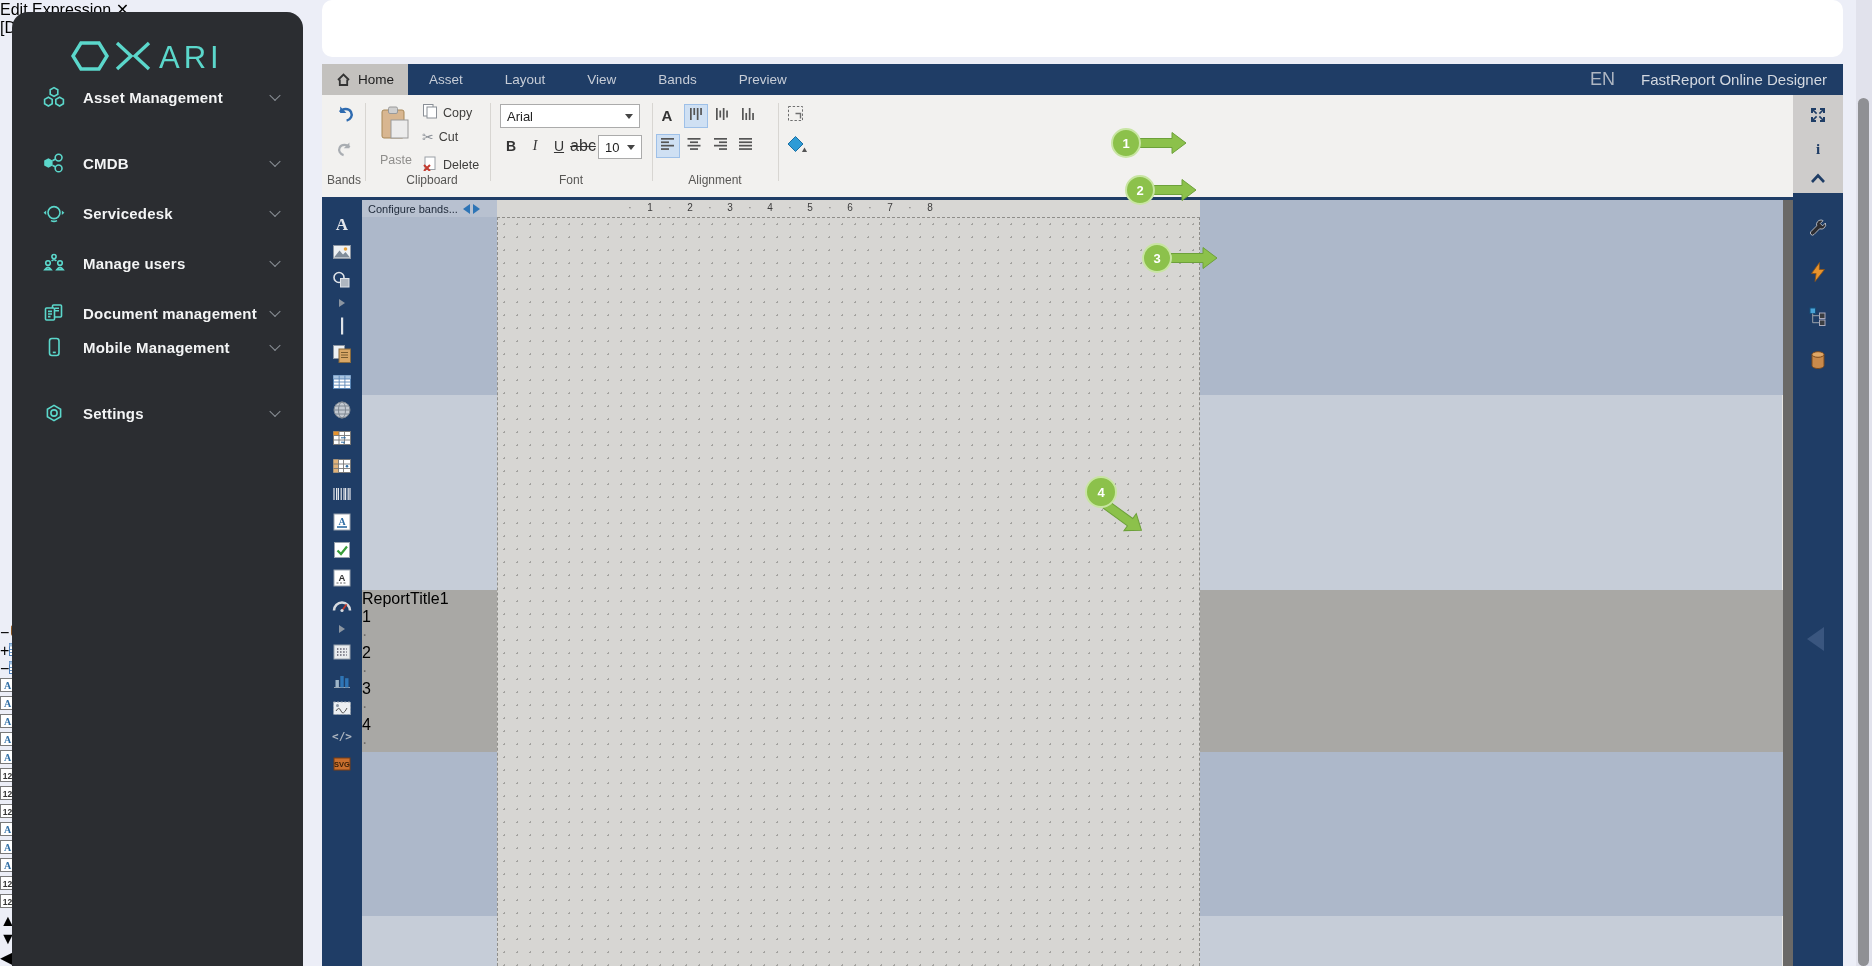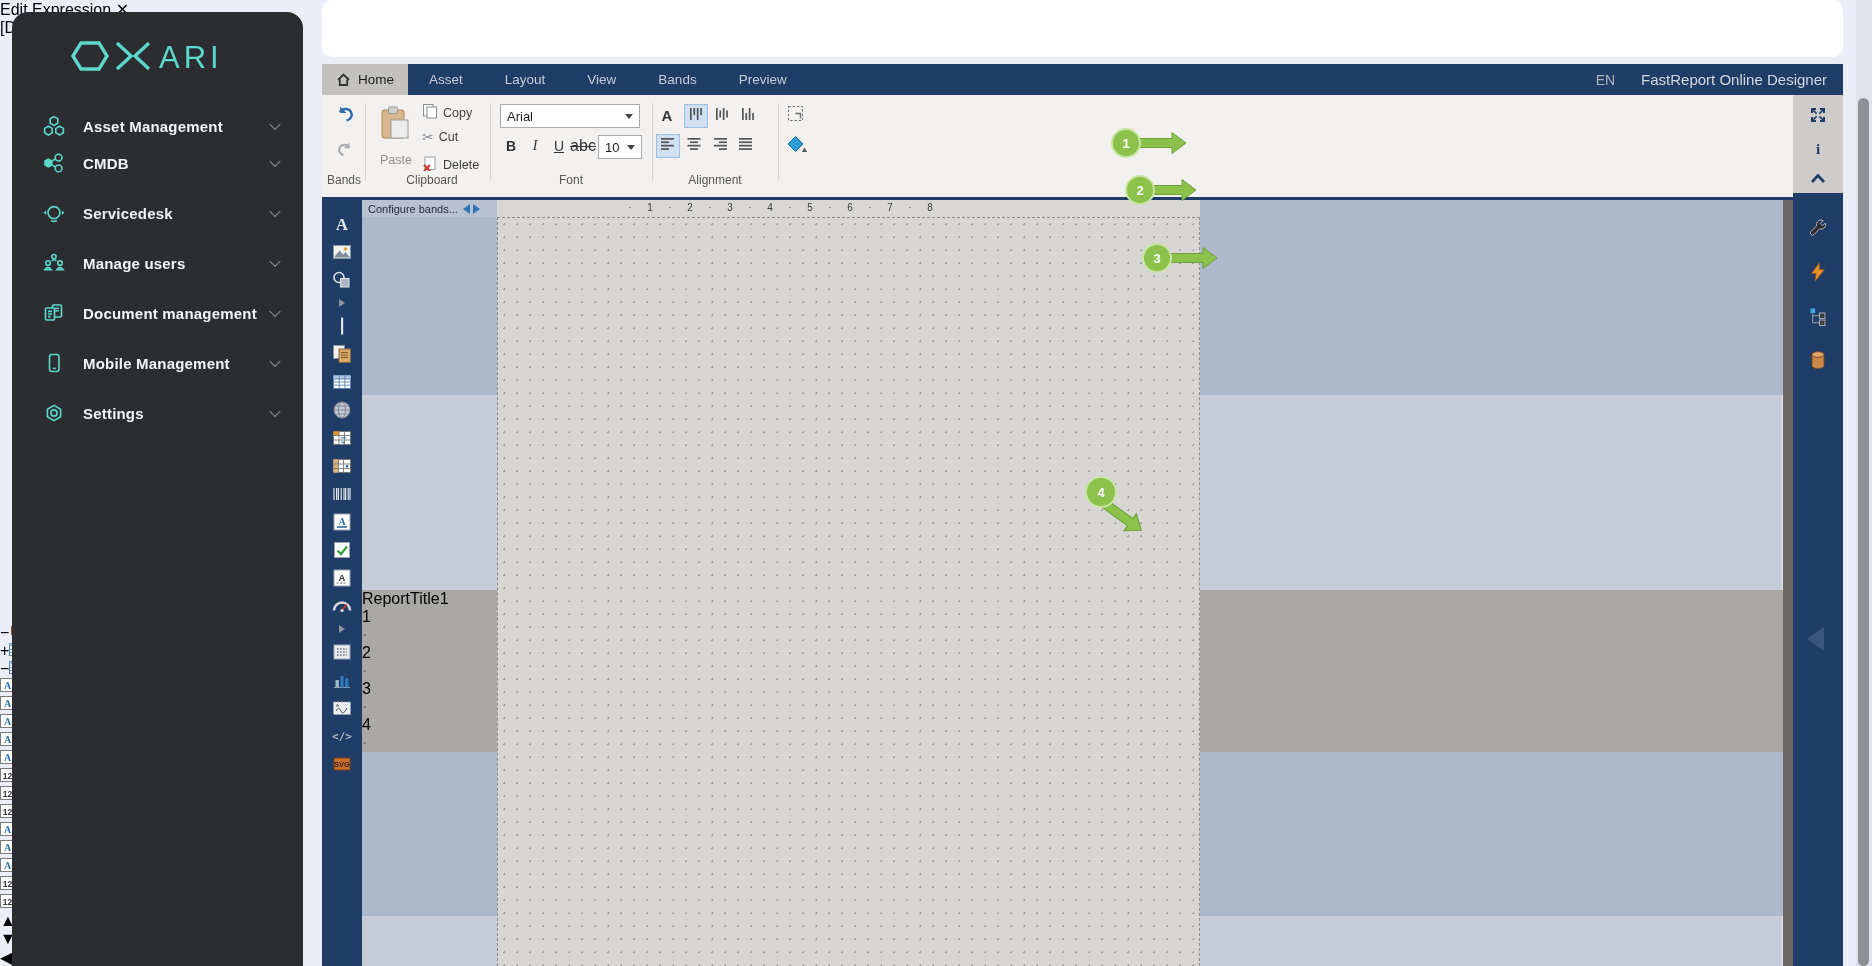--- a/index.html
+++ b/index.html
@@ -32,21 +32,21 @@
   
   #topcard{left:322px;top:0;width:1521px;height:57px;background:#fff;border-radius:10px;}
   #win-scroll{left:1856px;top:0;width:16px;height:966px;background:#e1e2ec;}
   #win-scroll .thumb{position:absolute;left:2px;top:98px;width:11px;height:868px;background:#8f9094;border-radius:6px;}
 
   
   #tabbar{left:322px;top:64px;width:1521px;height:31px;background:var(--navy);display:flex;align-items:stretch;}
   .tab{display:flex;align-items:center;padding:0 21px;color:#c7cdd7;font-size:13.5px;cursor:pointer;}
   .tab.active{background:#c3c1be;color:#1d1d1d;padding:0 14px;gap:7px;}
   #brand-area{margin-left:auto;display:flex;align-items:center;gap:26px;padding-right:16px;}
-  #lang{color:#aeb6c2;font-size:14px;cursor:pointer;}
+  #lang{color:#aeb6c2;font-size:18px;cursor:pointer;}
   #brand{color:#d3d8e0;font-size:15px;}
 
   #ribbon{left:322px;top:95px;width:1521px;height:102px;background:var(--ribbon-bg);}
   .rdiv{position:absolute;top:8px;width:1px;height:78px;background:#d8d6d2;}
   .grp-label{position:absolute;top:78px;font-size:12px;color:#575654;text-align:center;}
   .rbtn-txt{position:absolute;font-size:12.5px;color:#3f3e3c;display:flex;align-items:center;gap:5px;cursor:pointer;}
   .combo{position:absolute;background:#fff;border:1px solid #ababab;font-size:13px;color:#222;
     display:flex;align-items:center;padding:0 6px;cursor:pointer;}
   .combo .carat{margin-left:auto;width:0;height:0;border-left:4px solid transparent;border-right:4px solid transparent;
     border-top:5px solid #444;}
@@ -92,21 +92,21 @@
   <aside id="sidebar" class="abs">
     <div id="logo" class="abs">
         <svg xmlns="http://www.w3.org/2000/svg" width="178" height="40" viewBox="0 0 178 40">
           <polygon points="12,7 30,7 38,20 30,33 12,33 4,20" fill="none" stroke="#5bd7cb" stroke-width="3.4"></polygon>
           <path d="M48 7 L62 20 L48 33" fill="none" stroke="#5bd7cb" stroke-width="3.4"></path>
           <path d="M80 7 L66 20 L80 33" fill="none" stroke="#5bd7cb" stroke-width="3.4"></path>
           <text x="90" y="32" font-size="31" fill="#5bd7cb" font-family="Liberation Sans,sans-serif" letter-spacing="4">ARI</text>
         </svg>
       </div>
     <nav id="side-nav">
-        <div class="side-item" style="top: 89px;">
+        <div class="side-item" style="top: 60px;">
           <span style="display:flex">
             <svg xmlns="http://www.w3.org/2000/svg" width="24" height="22" viewBox="0 0 24 22">
               <polygon points="15.8,8.2 12.0,10.4 8.2,8.2 8.2,3.8 12.0,1.6 15.8,3.8" fill="none" stroke="#5bd7cb" stroke-width="1.6"></polygon>
               <polygon points="10.2,17.8 6.4,20.0 2.6,17.8 2.6,13.4 6.4,11.2 10.2,13.4" fill="none" stroke="#5bd7cb" stroke-width="1.6"></polygon>
               <polygon points="21.4,17.8 17.6,20.0 13.8,17.8 13.8,13.4 17.6,11.2 21.4,13.4" fill="none" stroke="#5bd7cb" stroke-width="1.6"></polygon>
             </svg>
           </span>
           <span class="lbl">Asset Management</span>
           <span class="chev"></span>
         </div>
@@ -153,21 +153,21 @@
             <svg xmlns="http://www.w3.org/2000/svg" width="24" height="22" viewBox="0 0 24 22">
               <rect x="10.5" y="3" width="9" height="12" rx="1" fill="none" stroke="#5bd7cb" stroke-width="1.6"></rect>
               <path d="M13 6.2 h4 M13 8.8 h4" fill="none" stroke="#5bd7cb" stroke-width="1.6"></path>
               <rect x="3.5" y="6" width="9" height="12" rx="1" fill="#2b2d31" stroke="#5bd7cb" stroke-width="1.6"></rect>
               <path d="M6 9.4 h4 M6 12 h4 M6 14.6 h2.5" fill="none" stroke="#5bd7cb" stroke-width="1.6"></path>
             </svg>
           </span>
           <span class="lbl">Document management</span>
           <span class="chev"></span>
         </div>
-        <div class="side-item" style="top: 326px;">
+        <div class="side-item" style="top: 310px;">
           <span style="display:flex">
             <svg xmlns="http://www.w3.org/2000/svg" width="24" height="22" viewBox="0 0 24 22">
               <rect x="7.5" y="2.5" width="9.5" height="17" rx="2.4" fill="none" stroke="#5bd7cb" stroke-width="1.6"></rect>
               <path d="M10.8 16.4 h3" fill="none" stroke="#5bd7cb" stroke-width="1.6"></path>
             </svg>
           </span>
           <span class="lbl">Mobile Management</span>
           <span class="chev"></span>
         </div>
         <div class="side-item" style="top: 376px;">

